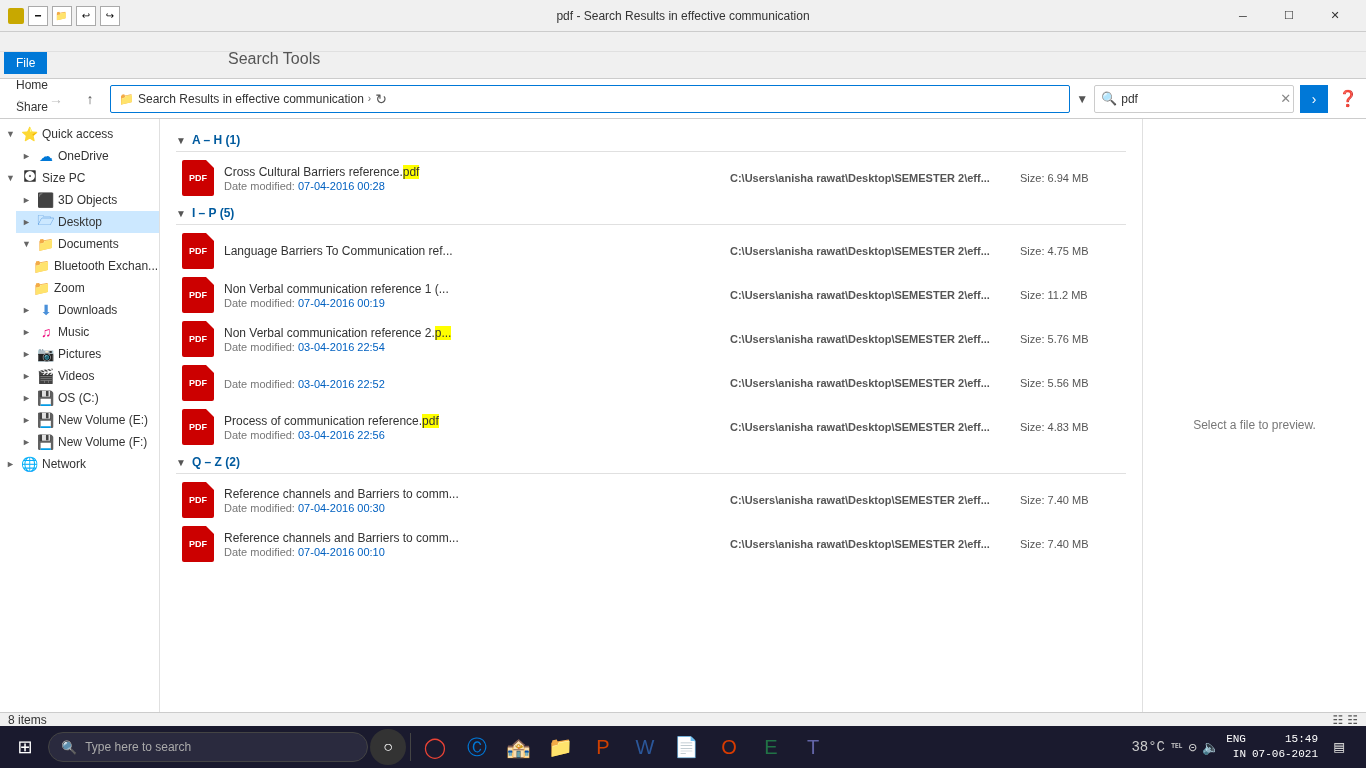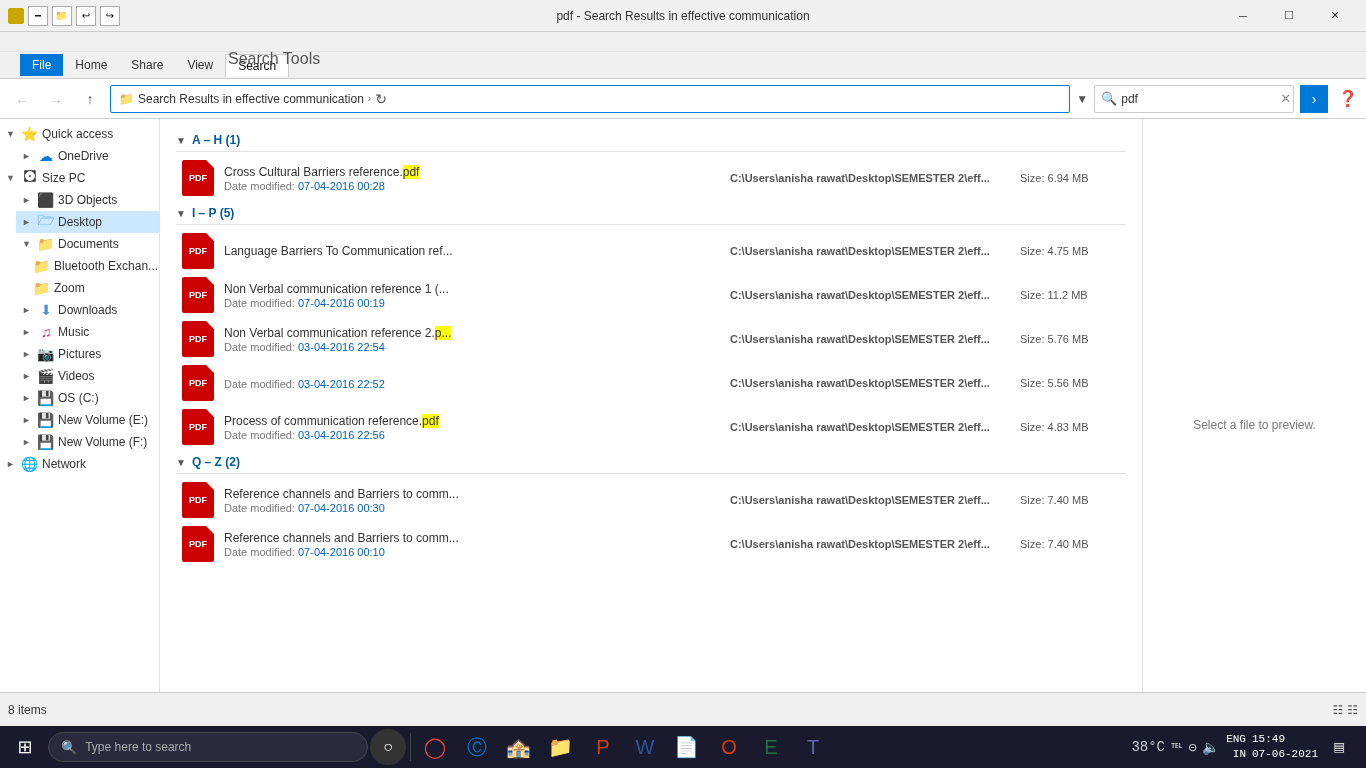--- a/index.html
+++ b/index.html
@@ -20,21 +20,21 @@
       gap: 4px;
     }
     .title-icon { width: 16px; height: 16px; background: #c8a800; border-radius: 2px; display: inline-block; }
     .title-btn { width: 20px; height: 20px; border: 1px solid #aaa; background: #fff; display: flex; align-items: center; justify-content: center; cursor: pointer; font-size: 10px; }
     .title-bar-title { flex: 1; text-align: center; font-size: 12px; color: #333; position: absolute; left: 50%; transform: translateX(-50%); }
     .window-controls { margin-left: auto; display: flex; gap: 0; }
     .win-btn { width: 46px; height: 32px; display: flex; align-items: center; justify-content: center; font-size: 11px; cursor: pointer; color: #333; }
 
     
     .ribbon { background: #f0f0f0; border-bottom: 1px solid #ccc; }
-    .ribbon-tabs { display: flex; align-items: center; height: 26px; padding-left: 20px; }
+    .ribbon-tabs { display: flex; align-items: flex-start; height: 26px; padding-left: 4px; flex-direction: column; }
     .ribbon-tab { padding: 4px 12px; font-size: 12px; cursor: pointer; color: #333; }
     .ribbon-tab.active { background: #fff; border: 1px solid #ccc; border-bottom: none; color: #000; }
 
     
     .address-bar-row {
       height: 40px;
       background: #fff;
       border-bottom: 1px solid #ccc;
       display: flex;
       align-items: center;
@@ -177,21 +177,21 @@
       border-left: 1px solid #e0e0e0;
       display: flex;
       align-items: center;
       justify-content: center;
       color: #777;
       font-size: 12px;
     }
 
     
     .status-bar {
-      height: 34px;
+      height: 14px;
       background: #f0f0f0;
       border-top: 1px solid #ccc;
       display: flex;
       align-items: center;
       padding: 0 8px;
       font-size: 12px;
       color: #333;
       position: absolute;
       bottom: 42px;
       left: 0;
@@ -258,21 +258,21 @@
     }
     .taskbar-right {
       margin-left: auto;
       display: flex;
       align-items: center;
       gap: 6px;
       padding-right: 8px;
       font-family: Liberation Mono, monospace;
     }
     .tray-icon { font-size: 14px; color: #ccc; cursor: pointer; }
-    .taskbar-clock { color: #fff; font-size: 11px; text-align: left; line-height: 1.4; }
+    .taskbar-clock { color: #fff; font-size: 11px; text-align: right; line-height: 1.4; }
     .taskbar-lang { color: #fff; font-size: 11px; text-align: right; line-height: 1.4; }
     .taskbar-notif { width: 30px; height: 40px; display: flex; align-items: center; justify-content: center; cursor: pointer; color: #ccc; font-size: 16px; }
   </style>
 </head>
 <body>
 
 <div class="title-bar">
   <div class="title-bar-left">
     <span class="title-icon"></span>
     <button class="title-btn">🗕</button>

